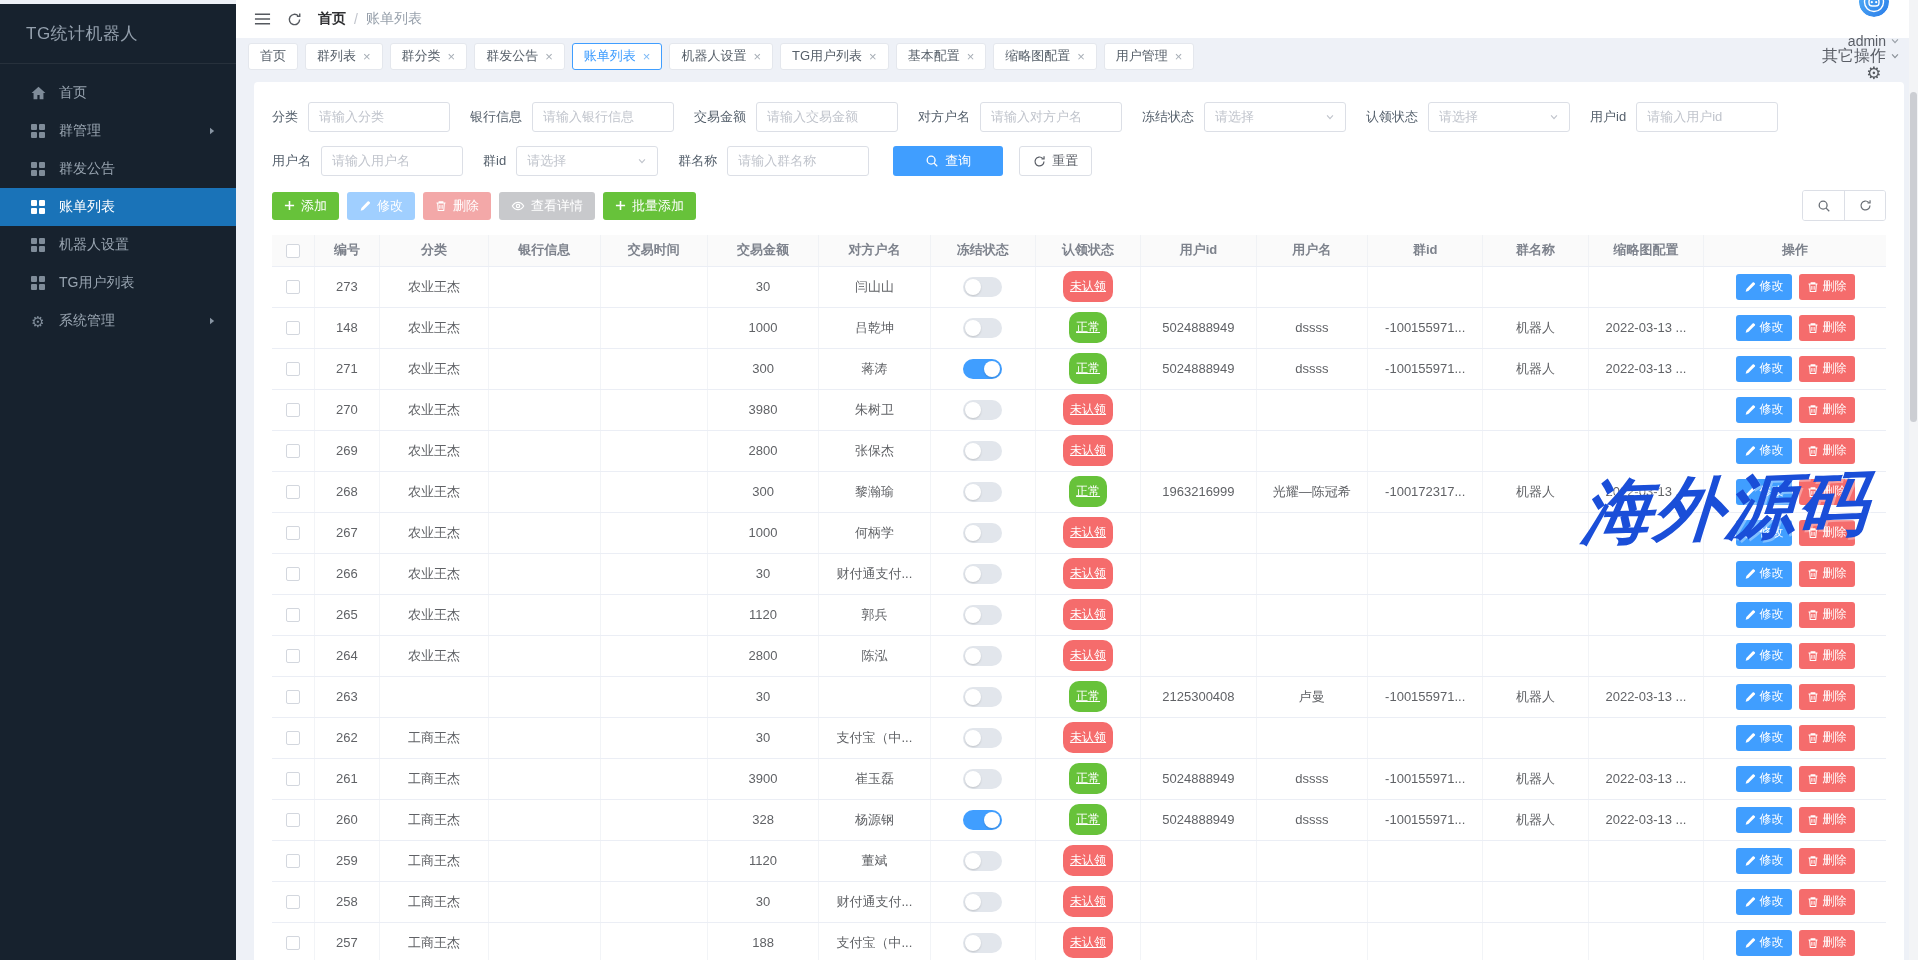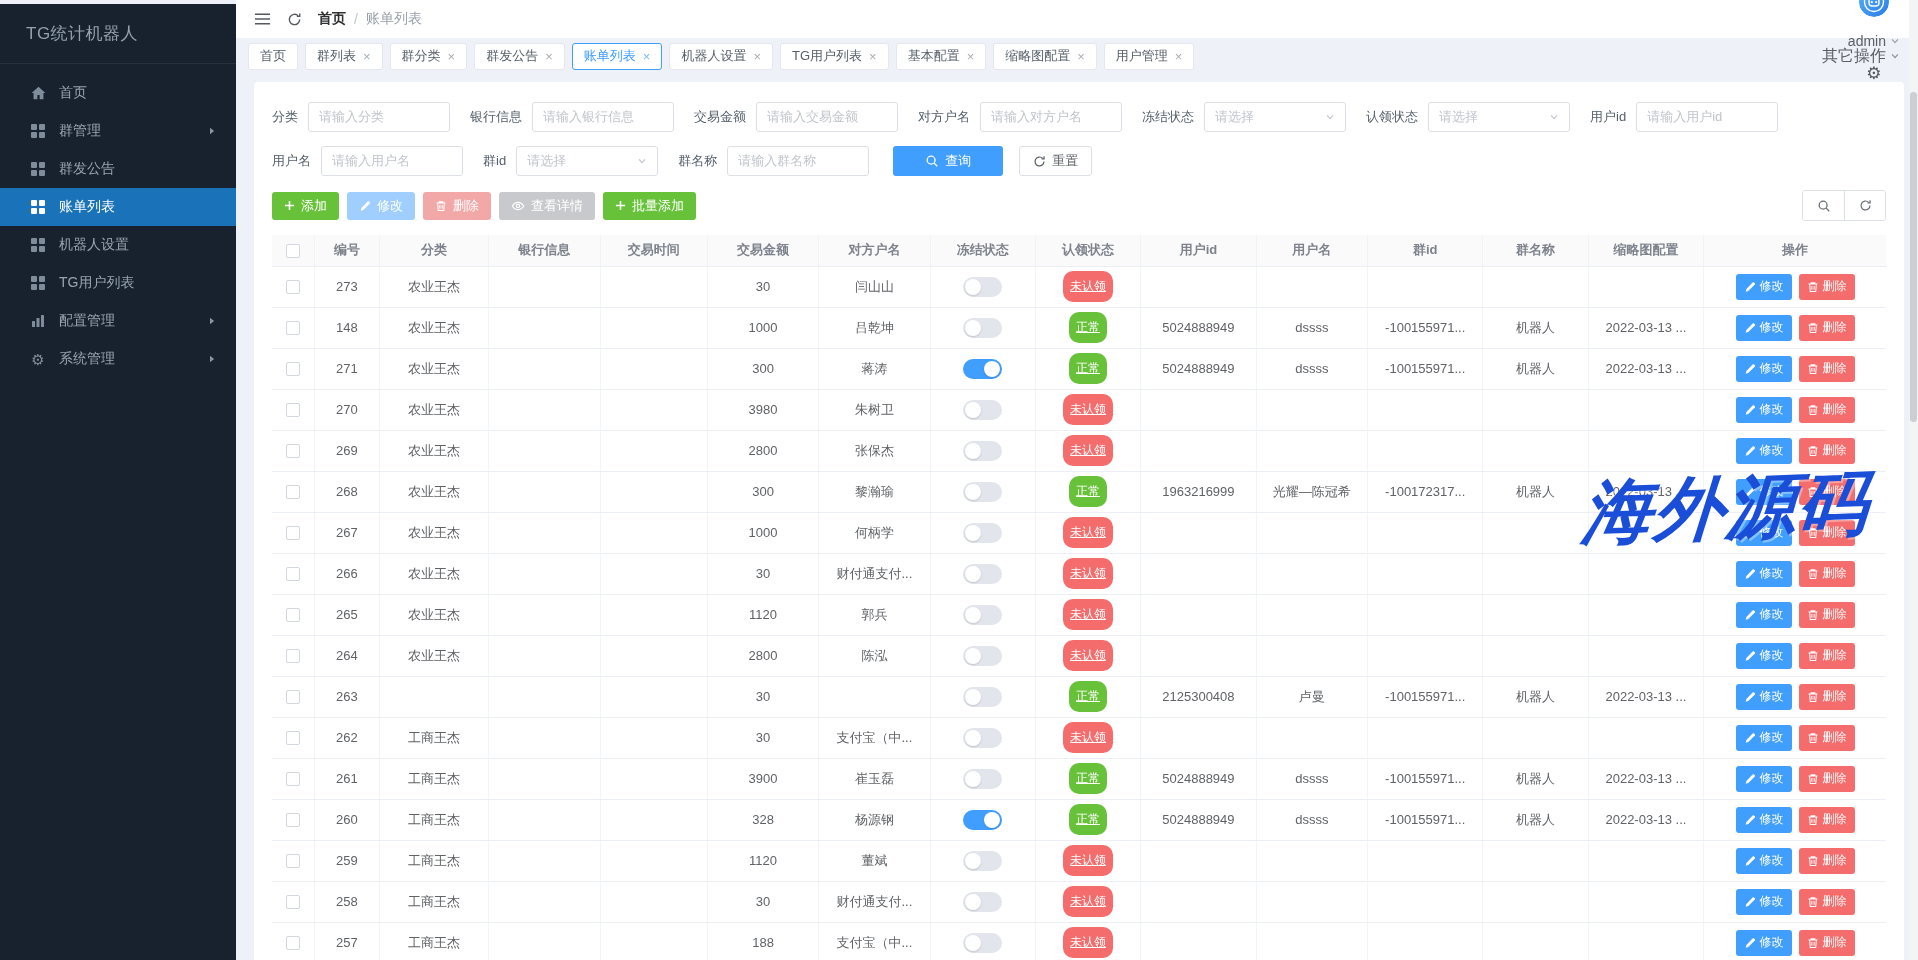--- a/index.html
+++ b/index.html
@@ -155,35 +155,20 @@
       <div class="menu-item">
         <span class="icn ">
           <svg width="14" height="14" viewBox="0 0 14 14" fill="currentColor">
             <rect x="0" y="0" width="6" height="6" rx="1"></rect>
             <rect x="8" y="0" width="6" height="6" rx="1"></rect>
             <rect x="0" y="8" width="6" height="6" rx="1"></rect>
             <rect x="8" y="8" width="6" height="6" rx="1"></rect>
           </svg>
         </span>
         <span class="mi-label">TG用户列表</span>
-      </div>
-      <div class="menu-item">
-        <span class="icn ">
-          <svg width="14" height="14" viewBox="0 0 14 14" fill="currentColor">
-            <rect x="1" y="7" width="3" height="6" rx=".5"></rect>
-            <rect x="5.5" y="4" width="3" height="9" rx=".5"></rect>
-            <rect x="10" y="1" width="3" height="12" rx=".5"></rect>
-          </svg>
-        </span>
-        <span class="mi-label">配置管理</span>
-        <span class="mi-arrow icn">
-          <svg width="8" height="8" viewBox="0 0 8 8">
-            <path d="M2 .8l4.2 3.2L2 7.2z" fill="currentColor"></path>
-          </svg>
-        </span>
       </div>
       <div class="menu-item">
         <span class="icn ">
           <span style="font-size:15px;">⚙</span>
         </span>
         <span class="mi-label">系统管理</span>
         <span class="mi-arrow icn">
           <svg width="8" height="8" viewBox="0 0 8 8">
             <path d="M2 .8l4.2 3.2L2 7.2z" fill="currentColor"></path>
           </svg>

